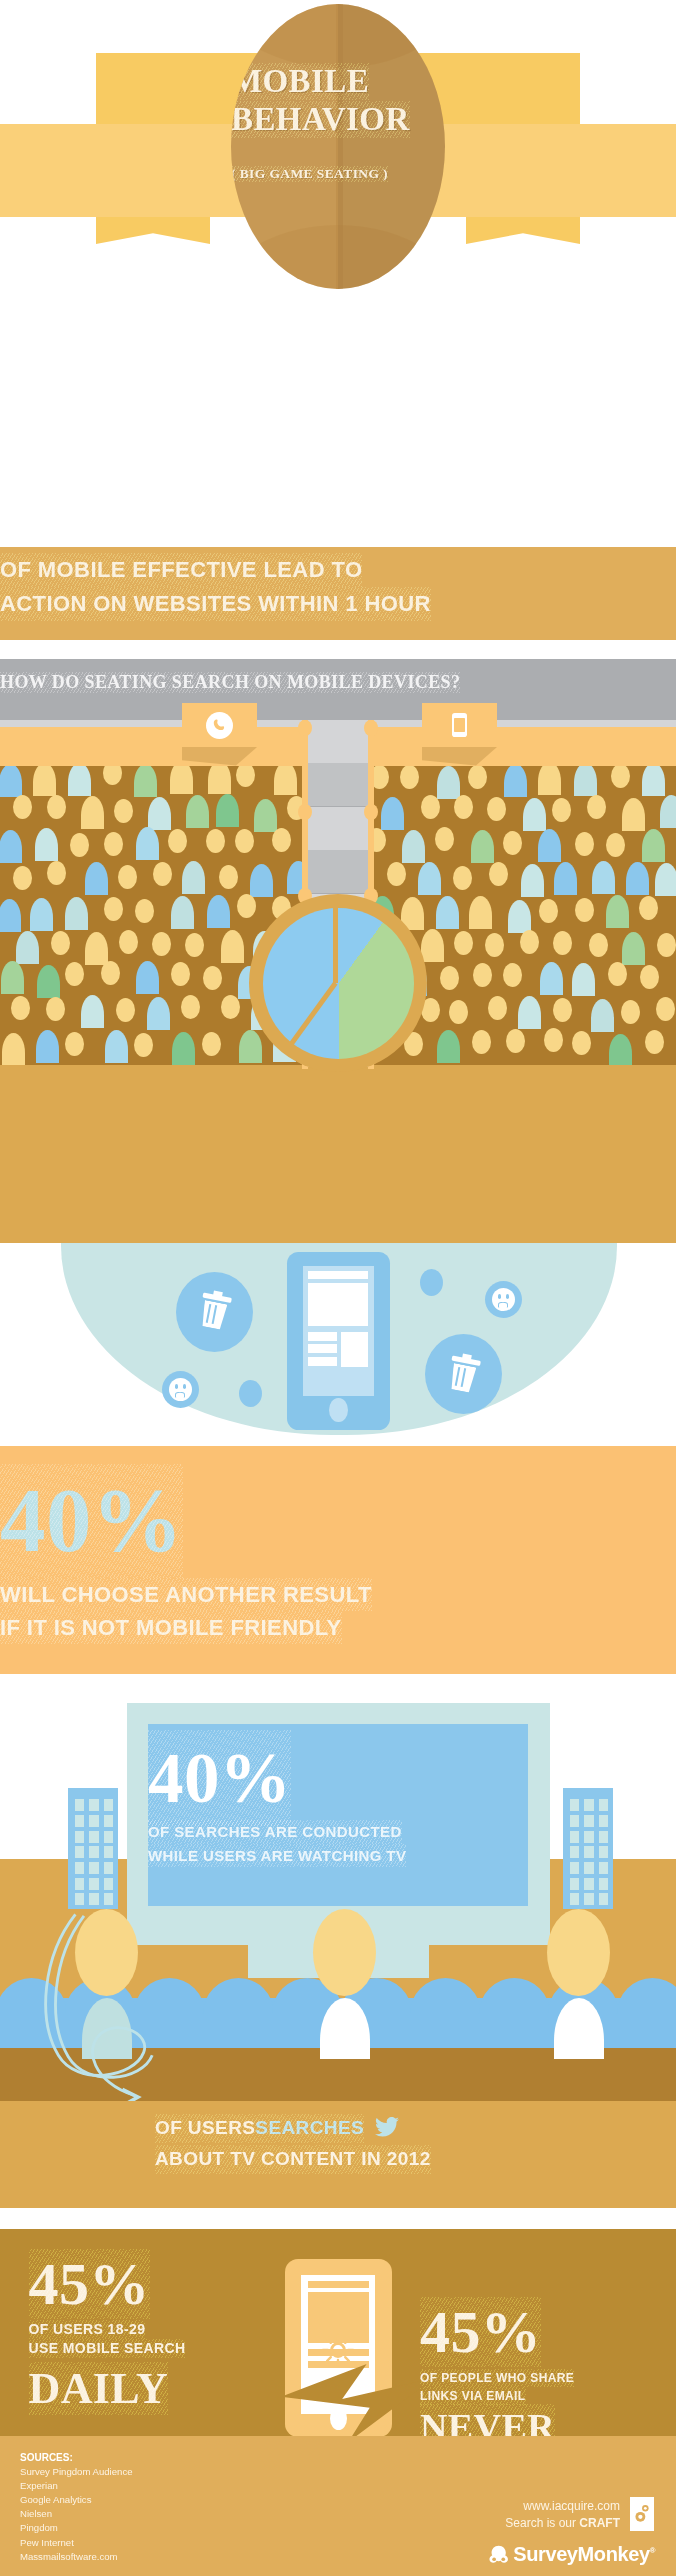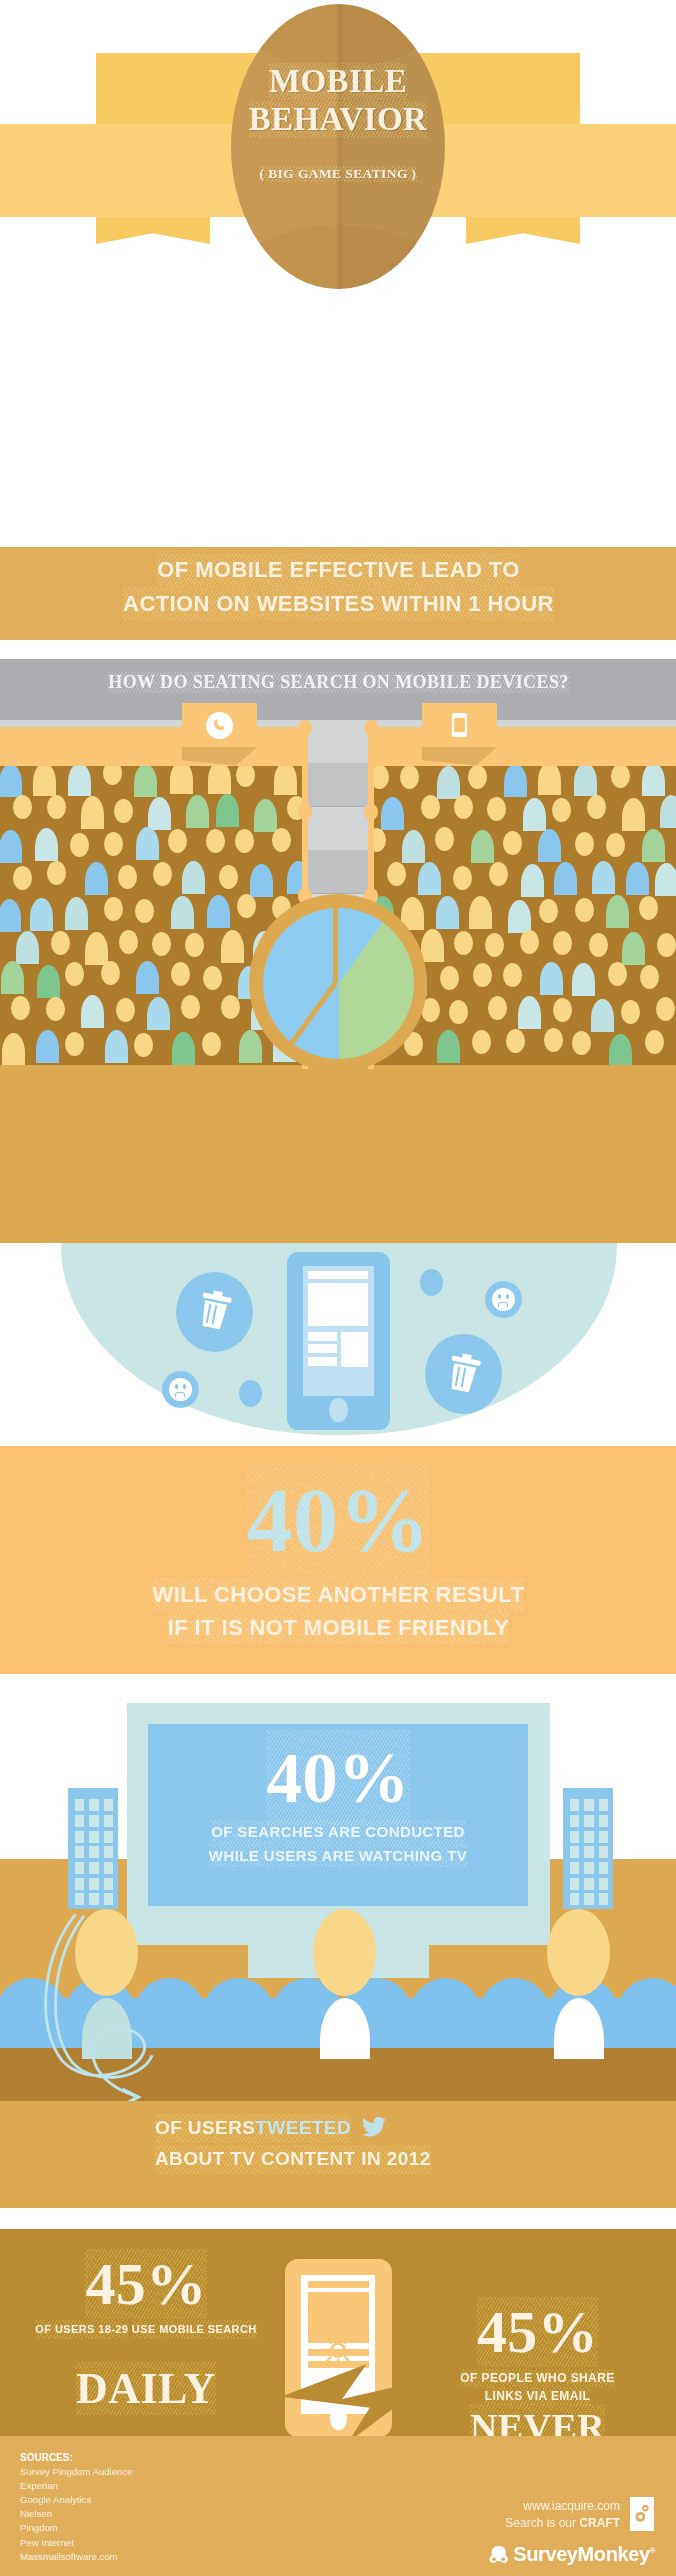--- a/index.html
+++ b/index.html
@@ -11,21 +11,21 @@
   .page {
     position: relative;
     width: 677px;
     height: 2576px;
     overflow: hidden;
     background: #ffffff;
   }
 
   
   .abs { position: absolute; }
-  .ctr { text-align: center; }
+  .ctr { text-align: left; }
 
   
   .sketch {
     font-family: "Liberation Sans", sans-serif;
     font-weight: bold;
     letter-spacing: 0.4px;
     position: relative;
     display: inline-block;
   }
   .sketch::after {
@@ -209,21 +209,21 @@
   #sec-13 { left:0; top:2101px; width:677px; height:107px; background:#DCA951; }
   .n13 { left:13px; top:7.1px; width:142px; color:#BDE2E8; font-size:53px; line-height:66px; text-align:left; }
   .t13a { left:155px; top:13px; width:513px; font-size:19px; line-height:28.5px; text-align:left; color:#FBF1DE; }
   .t13b { left:155px; top:44px; width:513px; font-size:19px; line-height:28.5px; text-align:left; color:#FBF1DE; }
   .tw-blue { color:#BDE2E8; }
   .twbird { display:inline-block; vertical-align:-2.8px; margin-left:5.7px; }
 
   
   #sec-45 { left:0; top:2229px; width:677px; height:207px; background:#B98B33; }
   .n45L { left:28.5px; top:20px; width:235px; color:#FBF1DE; font-size:60px; line-height:70px; }
-  .t45L1 { left:28.5px; top:91px; width:235px; color:#FBF1DE; font-size:11px; line-height:19px; letter-spacing:0.4px; }
+  .t45L1 { left:28.5px; top:91px; width:235px; color:#FBF1DE; font-size:14px; line-height:19px; letter-spacing:0.4px; }
   .n45Lbig{ left:28.5px; top:132px; width:235px; color:#FBF1DE; font-size:44px; line-height:53px; }
   .n45R { left:420px; top:68px; width:235px; color:#FBF1DE; font-size:60px; line-height:70px; }
   .t45R1 { left:420px; top:140px; width:235px; color:#FBF1DE; font-size:12px; line-height:18px; letter-spacing:0.2px; }
   .n45Rbig{ left:420px; top:175px; width:235px; color:#FBF1DE; font-size:38px; line-height:47px; }
   .phone45 { left:285px; top:30px; width:107px; height:178px; border-radius:13px; background:#F8C878; }
   .phone45 .scr { position:absolute; left:16.4px; top:15.7px; width:74px; height:139px; background:#ffffff; }
   .phone45 .hm  { position:absolute; left:45px; bottom:7.1px; width:17px; height:23px; border-radius:50%; background:#ffffff; }
   .sunburst { position:absolute; left:50%; top:57px; transform:translateX(-50%); }
   .bolt { left:281px; top:135px; width:153px; height:78px; background:#B98B33;
           clip-path: polygon(0 42%, 56% 0, 40% 45%, 100% 18%, 44% 100%, 58% 56%); }
@@ -658,21 +658,21 @@
 
     <svg class="abs" style="left:34px;top:239px;" width="171" height="192" viewBox="0 0 240 270">
       <path d="M58 2 C12 60 4 150 34 200 C60 244 140 232 154 196 C164 170 120 150 96 168 C66 190 86 240 140 256" fill="none" stroke="#BDE2E8" stroke-width="4"></path>
       <path d="M70 4 C26 62 18 152 48 202 C74 246 152 236 166 200" fill="none" stroke="#BDE2E8" stroke-width="4"></path>
       <path d="M124 248 L146 259 L126 270" fill="none" stroke="#BDE2E8" stroke-width="5"></path>
     </svg>
   </div>
 
   <div class="abs" id="sec-13">
     <div class="abs t13a">
-      <span class="sketch">OF USERS </span><span class="sketch tw-blue">TWEETED</span>
+      <span class="sketch">OF USERS </span><span class="sketch tw-blue">SEARCHES</span>
       <span class="twbird">
         <svg width="24" height="20" viewBox="0 0 24 20">
             <path fill="#BDE2E8" d="M24 2.3a9.6 9.6 0 0 1-2.8.8A4.9 4.9 0 0 0 23.3.4a9.7 9.7 0 0 1-3.1 1.2A4.9 4.9 0 0 0 11.8 6 13.9 13.9 0 0 1 1.7.9 4.9 4.9 0 0 0 3.2 7.4 4.8 4.8 0 0 1 1 6.8v.1a4.9 4.9 0 0 0 3.9 4.8 4.9 4.9 0 0 1-2.2.1 4.9 4.9 0 0 0 4.6 3.4A9.9 9.9 0 0 1 0 17.3a13.9 13.9 0 0 0 7.5 2.2c9.1 0 14-7.5 14-14v-.7A10 10 0 0 0 24 2.3z"></path>
           </svg>
       </span>
     </div>
     <div class="abs t13b">
       <span class="sketch">ABOUT TV CONTENT IN 2012</span>
     </div>
   </div>

